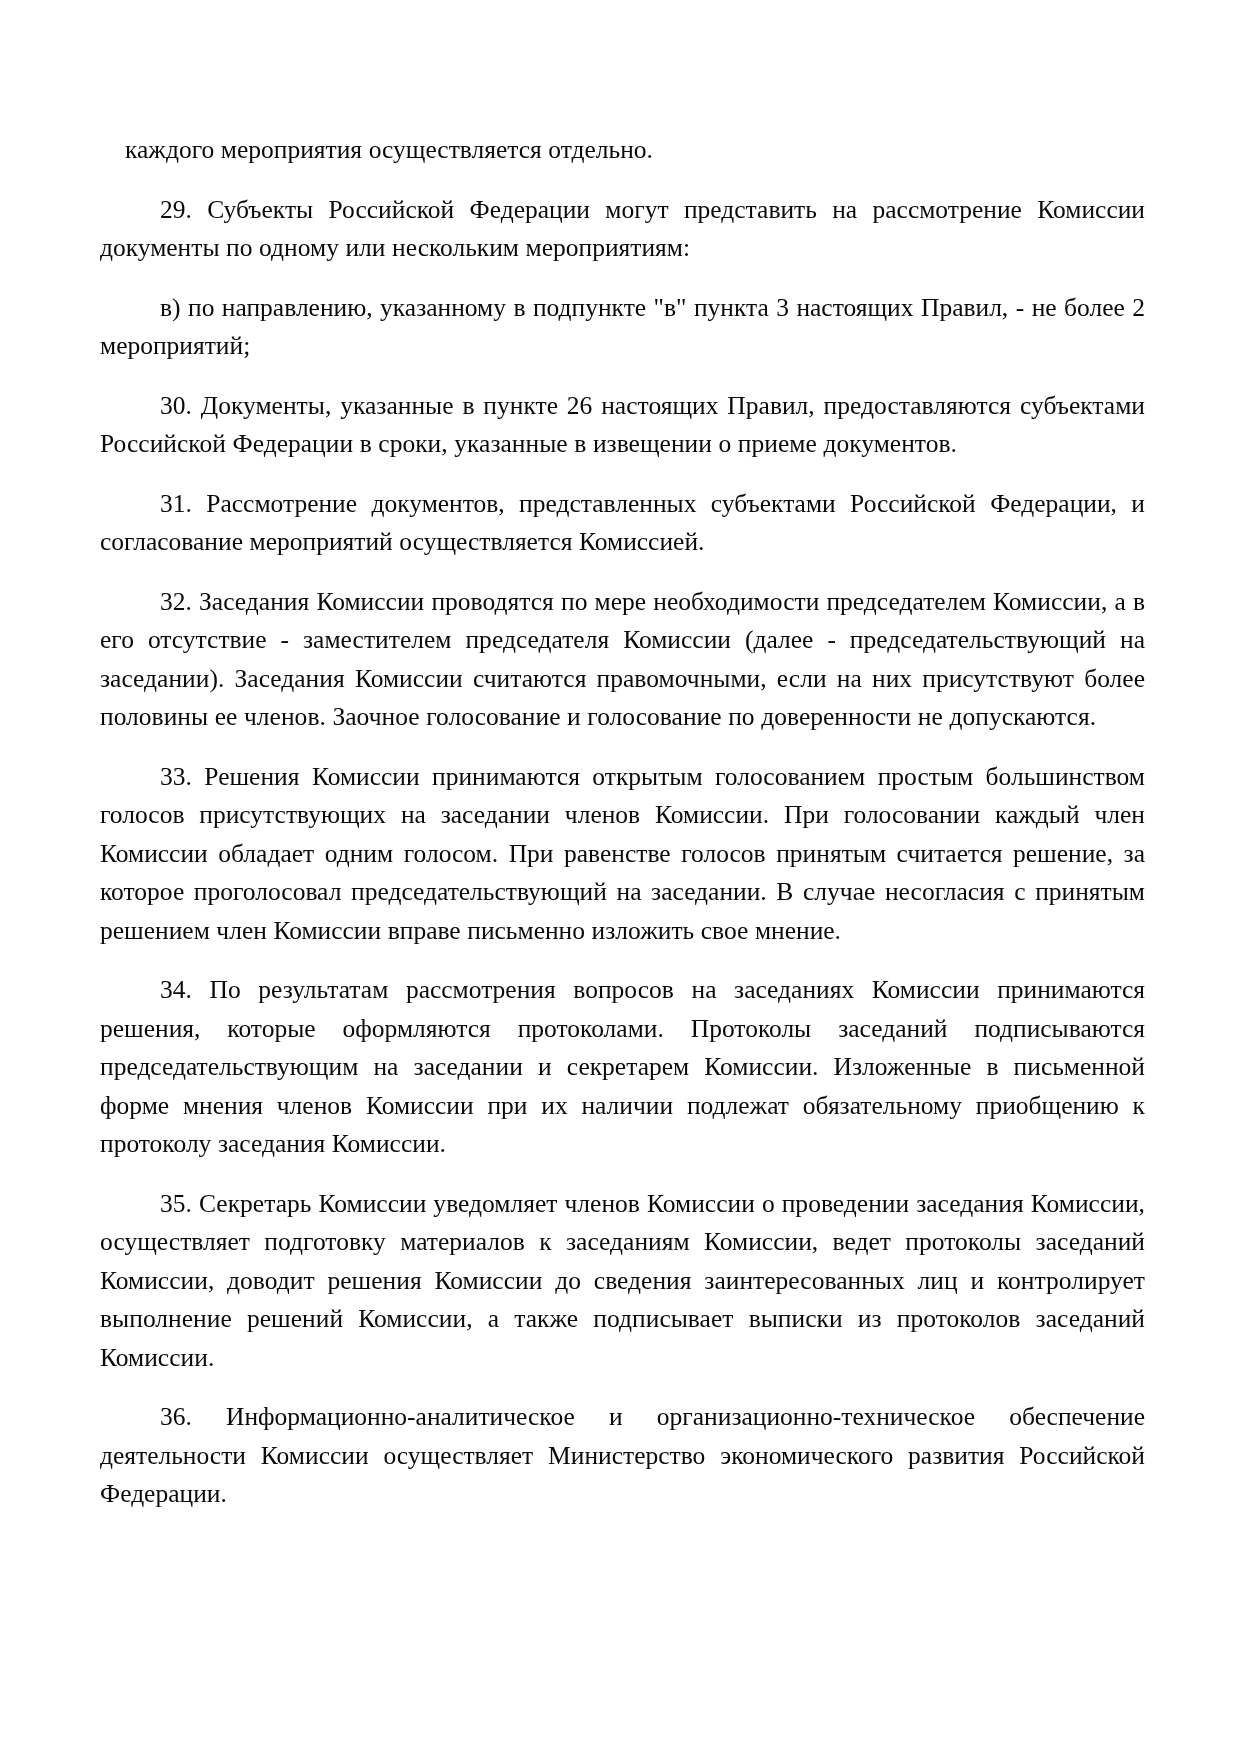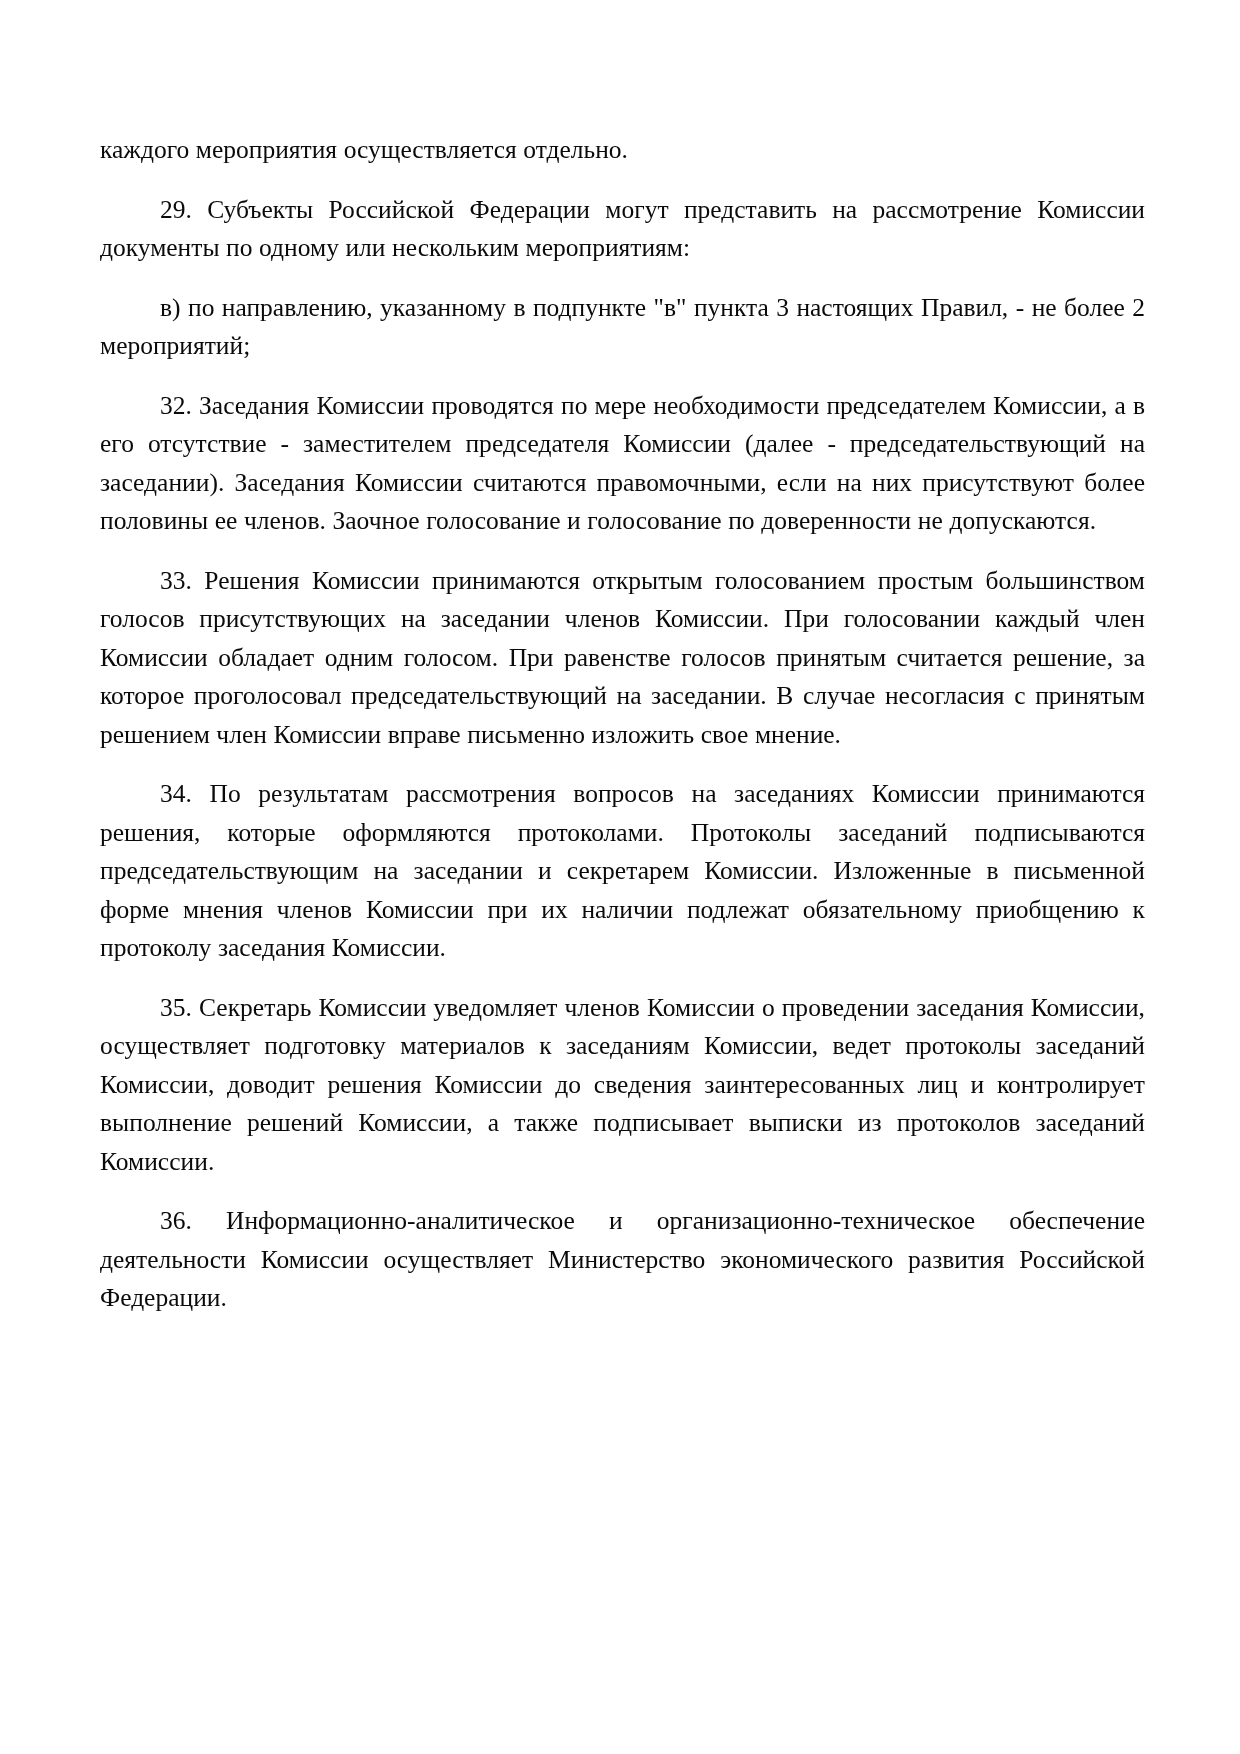--- a/index.html
+++ b/index.html
@@ -32,20 +32,21 @@
     margin: 0 0 21px 0;
     -webkit-hyphens: none;
     hyphens: none;
     word-spacing: 0.2px;
   }
   .para.indent {
     text-indent: 60px;
   }
   .para.no-indent {
     text-indent: 0;
+    margin-left: 25px;
   }
   
   .para.dense {
     letter-spacing: 0.02px;
   }
 </style>
 </head>
 <body>
 
 <div class="page">
@@ -53,21 +54,23 @@
 
     <p class="para no-indent">каждого мероприятия осуществляется отдельно.</p>
 
     <p class="para indent">29. Субъекты Российской Федерации могут представить на рассмотрение Комиссии документы по одному или нескольким мероприятиям:</p>
 
 
 
     <p class="para indent">в) по направлению, указанному в подпункте "в" пункта 3 настоящих Правил, - не более 2 мероприятий;</p>
 
 
+    <p class="para indent dense">30. Документы, указанные в пункте 26 настоящих Правил, предоставляются субъектами Российской Федерации в сроки, указанные в извещении о приеме документов.</p>
 
+    <p class="para indent">31. Рассмотрение документов, представленных субъектами Российской Федерации, и согласование мероприятий осуществляется Комиссией.</p>
 
     <p class="para indent dense">32. Заседания Комиссии проводятся по мере необходимости председателем Комиссии, а в его отсутствие - заместителем председателя Комиссии (далее - председательствующий на заседании). Заседания Комиссии считаются правомочными, если на них присутствуют более половины ее членов. Заочное голосование и голосование по доверенности не допускаются.</p>
 
     <p class="para indent">33. Решения Комиссии принимаются открытым голосованием простым большинством голосов присутствующих на заседании членов Комиссии. При голосовании каждый член Комиссии обладает одним голосом. При равенстве голосов принятым считается решение, за которое проголосовал председательствующий на заседании. В случае несогласия с принятым решением член Комиссии вправе письменно изложить свое мнение.</p>
 
     <p class="para indent">34. По результатам рассмотрения вопросов на заседаниях Комиссии принимаются решения, которые оформляются протоколами. Протоколы заседаний подписываются председательствующим на заседании и секретарем Комиссии. Изложенные в письменной форме мнения членов Комиссии при их наличии подлежат обязательному приобщению к протоколу заседания Комиссии.</p>
 
     <p class="para indent dense">35. Секретарь Комиссии уведомляет членов Комиссии о проведении заседания Комиссии, осуществляет подготовку материалов к заседаниям Комиссии, ведет протоколы заседаний Комиссии, доводит решения Комиссии до сведения заинтересованных лиц и контролирует выполнение решений Комиссии, а также подписывает выписки из протоколов заседаний Комиссии.</p>
 
     <p class="para indent">36. Информационно-аналитическое и организационно-техническое обеспечение деятельности Комиссии осуществляет Министерство экономического развития Российской Федерации.</p>

